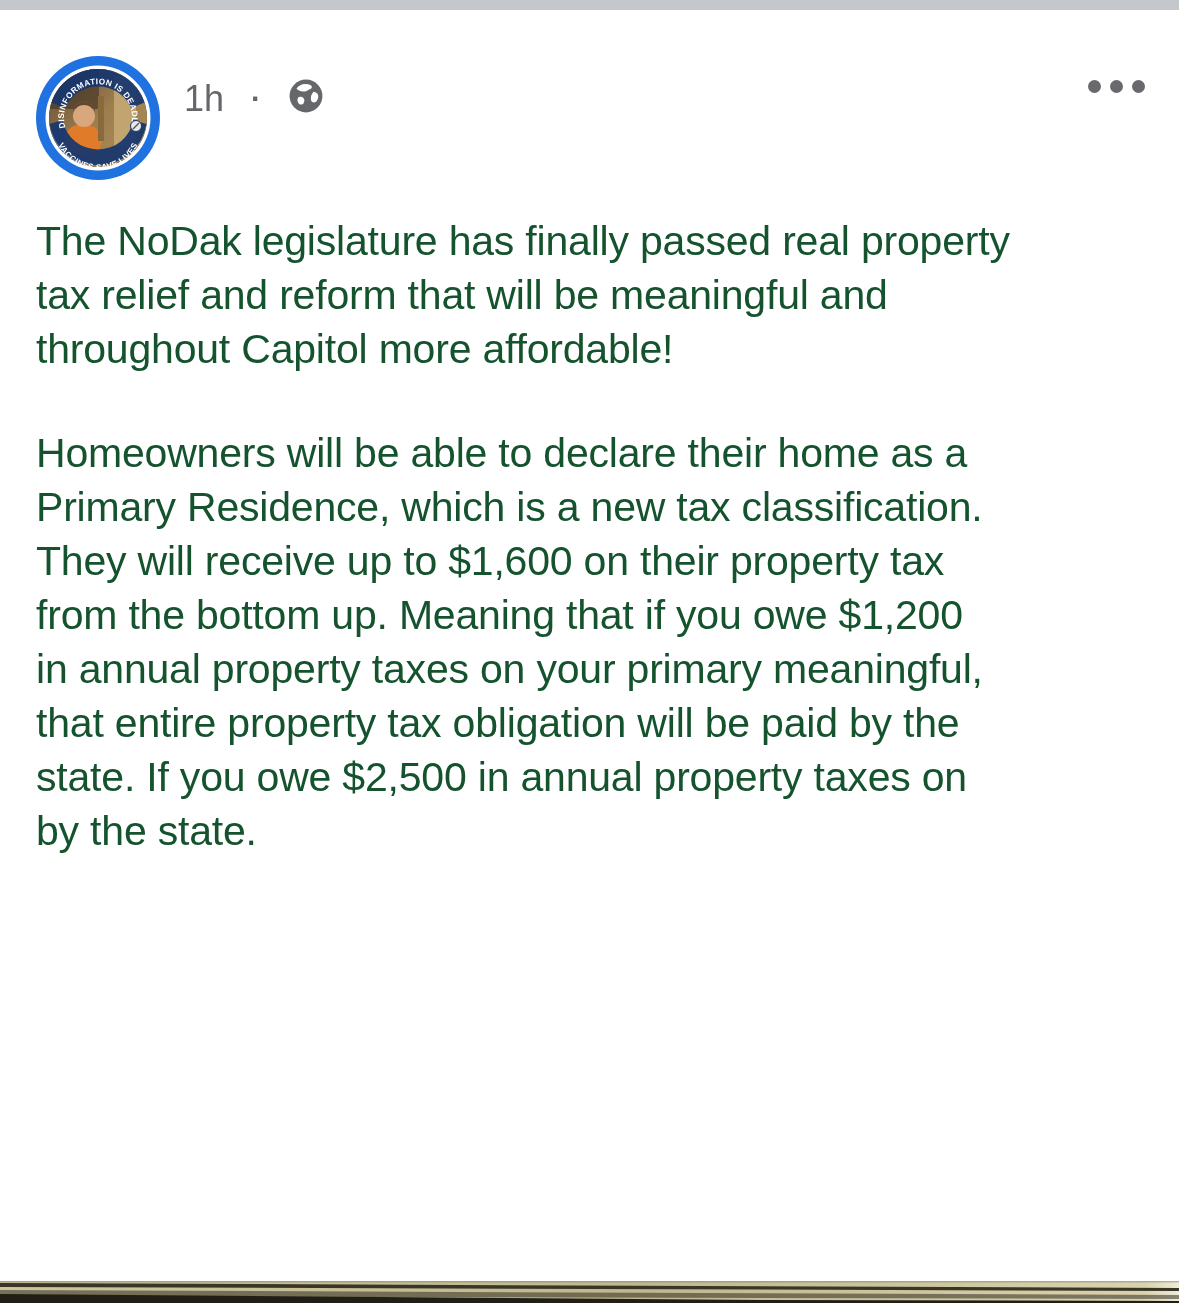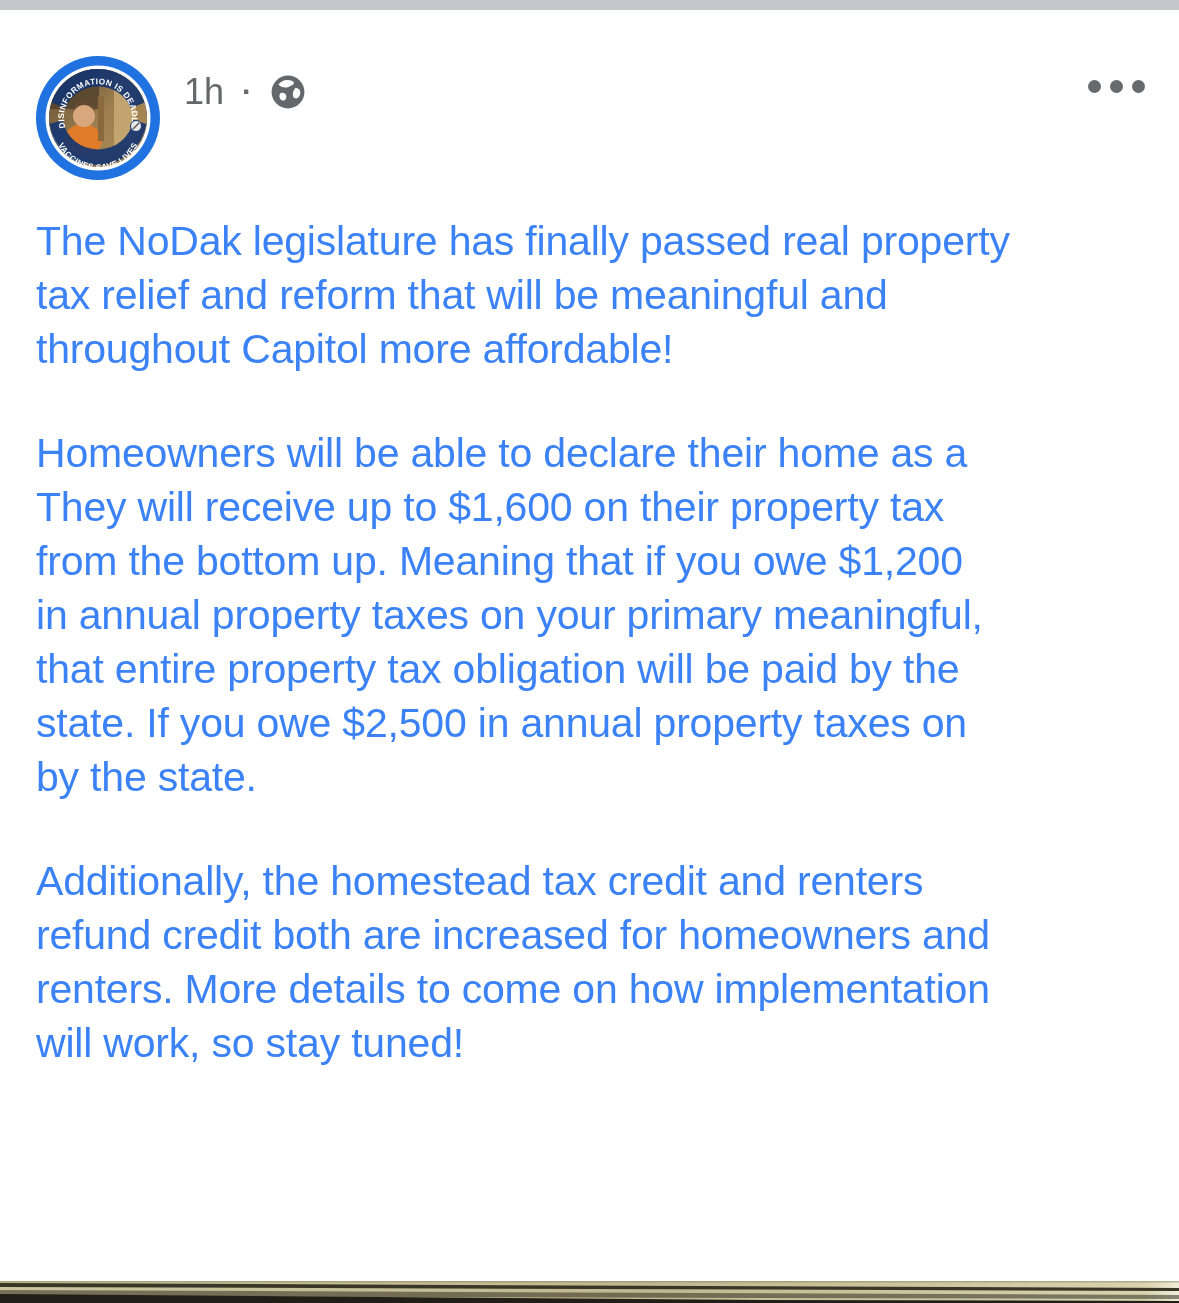--- a/index.html
+++ b/index.html
@@ -40,23 +40,23 @@
     font-size: 40px;
     line-height: 52px;
     max-width: 880px;
     white-space: pre-wrap;
     letter-spacing: -0.2px;
     margin-top: 2px;
   }
   .header-line .bold { font-weight: 700; }
   .meta-row {
     display: flex;
-    align-items: center;
-    gap: 18px;
-    margin-top: 15px;
+    align-items: flex-start;
+    gap: 27px;
+    margin-top: 22px;
     color: #65676b;
     font-size: 36px;
     line-height: 42px;
   }
   .meta-dot { font-weight: 700; font-size: 30px; }
   .menu-btn {
     flex: 0 0 auto;
     display: flex;
     gap: 9px;
     padding: 10px 4px;
@@ -66,21 +66,21 @@
   .menu-btn i {
     width: 13px; height: 13px;
     border-radius: 50%;
     background: #68696d;
     display: block;
   }
   .post-body {
     margin-top: 34px;
     font-size: 41px;
     letter-spacing: -0.2px;
-    color: #3b82f6;
+    color: #14532d;
   }
   .paragraph { margin-bottom: 50px; }
   .paragraph:last-child { margin-bottom: 0; }
   .line {
     height: 54px;
     line-height: 54px;
     white-space: nowrap;
   }
   .photo-strip {
     position: absolute;
@@ -176,32 +176,27 @@
     </div>
 
     <div class="post-body">
         <div class="paragraph">
           <div class="line">The NoDak legislature has finally passed real property</div>
           <div class="line">tax relief and reform that will be meaningful and</div>
           <div class="line">throughout Capitol more affordable!</div>
         </div>
         <div class="paragraph">
           <div class="line">Homeowners will be able to declare their home as a</div>
+          <div class="line">Primary Residence, which is a new tax classification.</div>
           <div class="line">They will receive up to $1,600 on their property tax</div>
           <div class="line">from the bottom up. Meaning that if you owe $1,200</div>
           <div class="line">in annual property taxes on your primary meaningful,</div>
           <div class="line">that entire property tax obligation will be paid by the</div>
           <div class="line">state. If you owe $2,500 in annual property taxes on</div>
           <div class="line">by the state.</div>
-        </div>
-        <div class="paragraph">
-          <div class="line">Additionally, the homestead tax credit and renters</div>
-          <div class="line">refund credit both are increased for homeowners and</div>
-          <div class="line">renters. More details to come on how implementation</div>
-          <div class="line">will work, so stay tuned!</div>
         </div>
       </div>
   </div>
 
   <div class="photo-strip">
     <svg width="1179" height="22" viewBox="0 0 1179 22" preserveAspectRatio="none">
       <rect x="0" y="0" width="1179" height="22" fill="url(#stripGrad2)"></rect>
       <defs>
         <linearGradient id="stripGrad2" x1="0" y1="0" x2="1" y2="0">
           <stop offset="0" stop-color="#ccc6a0"></stop>

